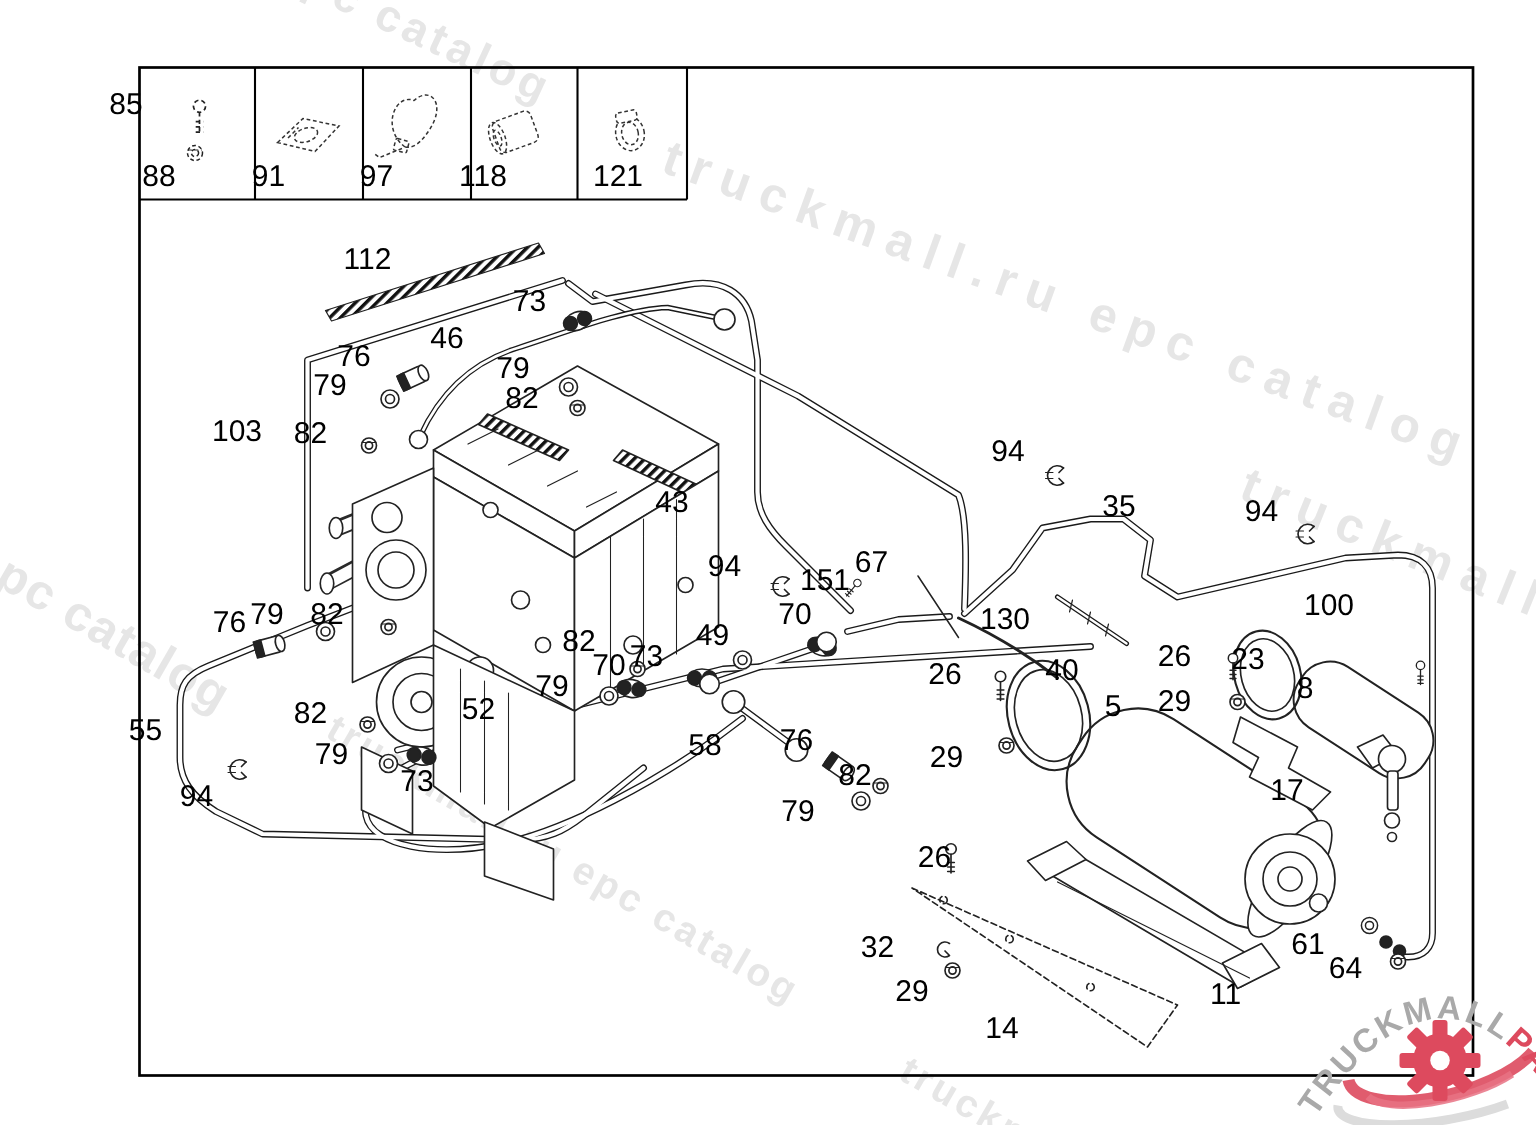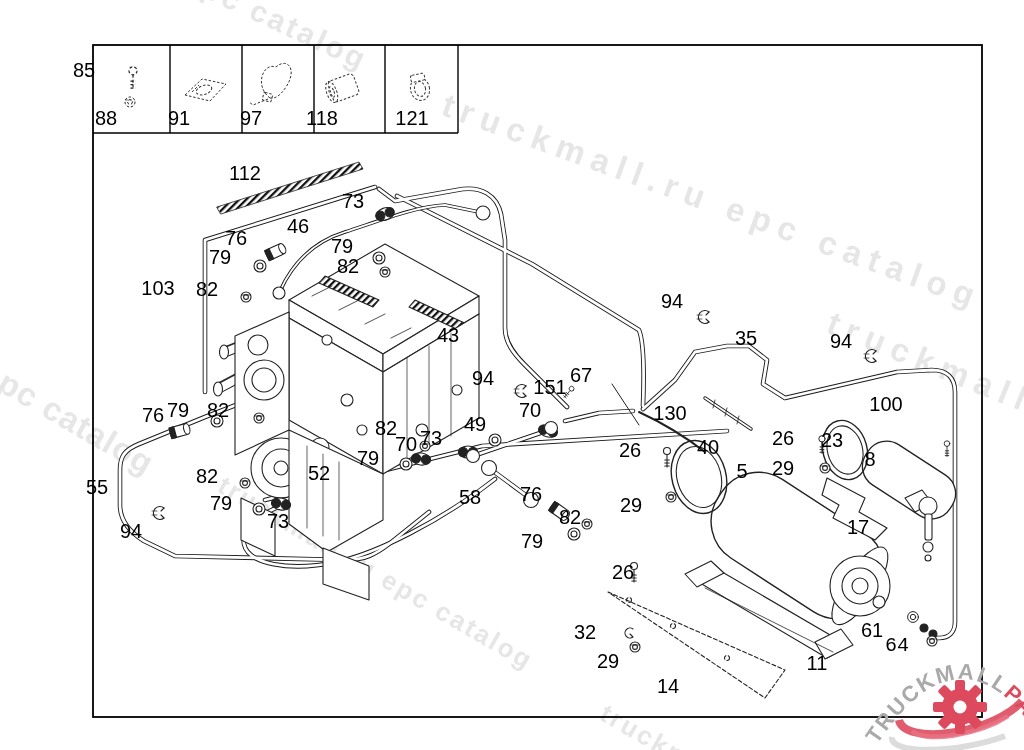--- a/index.html
+++ b/index.html
@@ -335,21 +335,21 @@
       <div class="callout" style="left: 221px; top: 503px;">79</div>
       <div class="callout" style="left: 631px; top: 505px;">29</div>
       <div class="callout" style="left: 570px; top: 517px;">82</div>
       <div class="callout" style="left: 278px; top: 521px;">73</div>
       <div class="callout" style="left: 858px; top: 527px;">17</div>
       <div class="callout" style="left: 131px; top: 531px;">94</div>
       <div class="callout" style="left: 532px; top: 541px;">79</div>
       <div class="callout" style="left: 623px; top: 572px;">26</div>
       <div class="callout" style="left: 872px; top: 630px;">61</div>
       <div class="callout" style="left: 585px; top: 632px;">32</div>
-      <div class="callout" style="left: 897px; top: 646px; font-family: Liberation Mono, monospace;">64</div>
+      <div class="callout" style="left: 897px; top: 646px;">64</div>
       <div class="callout" style="left: 608px; top: 661px;">29</div>
       <div class="callout" style="left: 817px; top: 663px;">11</div>
       <div class="callout" style="left: 668px; top: 686px;">14</div>
     </div>
 
   <div class="layer" id="logo-layer">
     <svg width="1024" height="750" viewBox="0 0 1024 750">
       <defs>
           <path id="logoArc" d="M 850,745 Q 938,610 1022,752" fill="none"></path>
         </defs>

